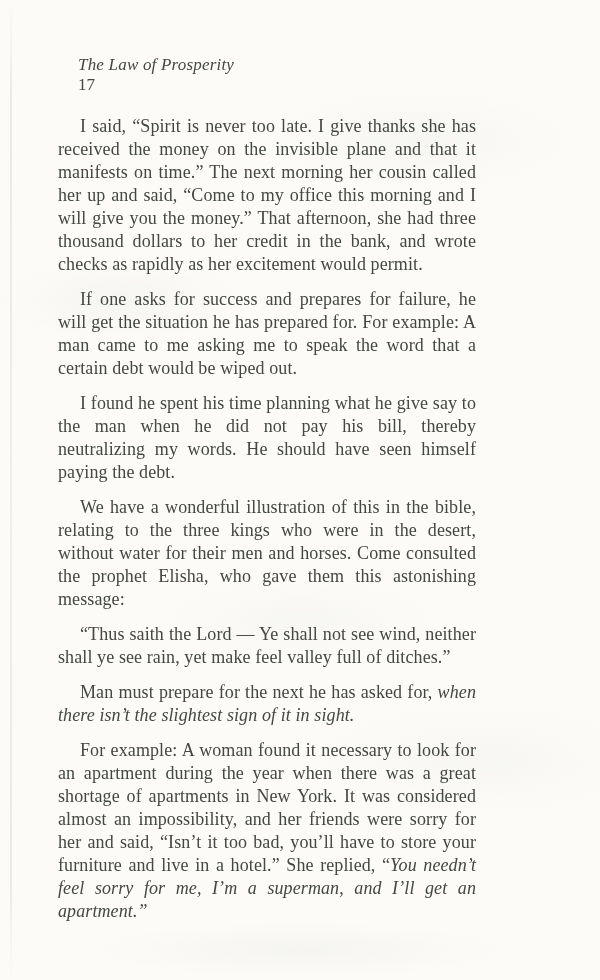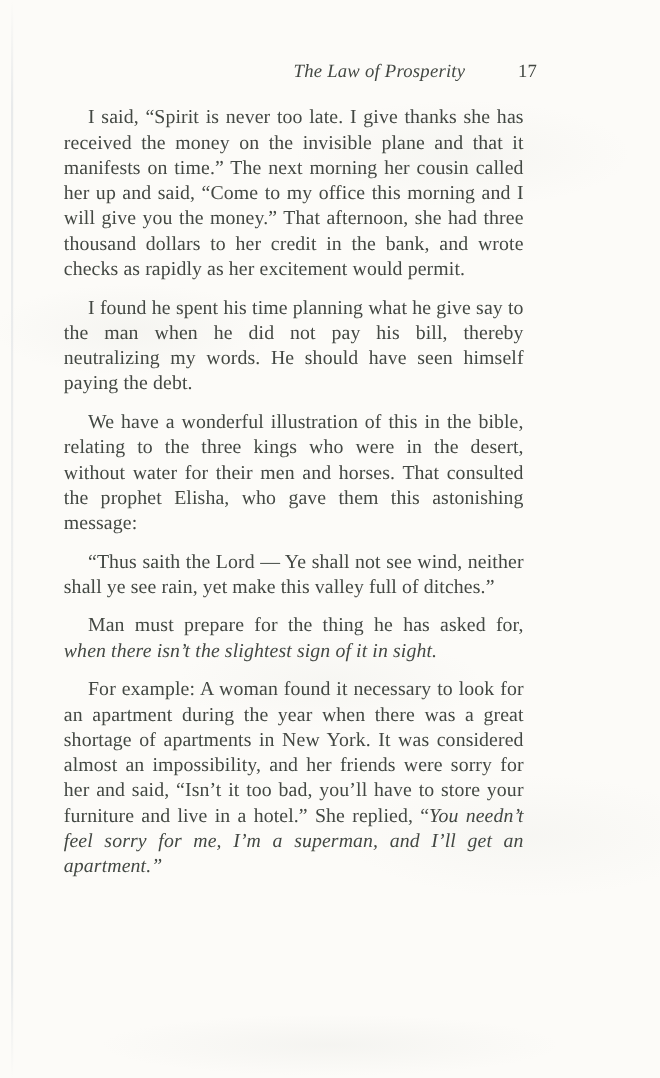--- a/index.html
+++ b/index.html
@@ -45,27 +45,28 @@
     width: 442px;
   }
   .running-header {
     display: flex;
     justify-content: flex-end;
     align-items: baseline;
     font-size: 17px;
     line-height: 20px;
     color: var(--ink);
     margin: 0 0 20px 0;
+    flex-direction: column;
   }
   .header-title {
     font-style: italic;
     letter-spacing: 0.2px;
   }
   .header-page {
-    margin-left: 48px;
+    margin-left: 32px;
     font-style: normal;
   }
   .body-text {
     font-size: 18px;
     line-height: 23px;
     text-align: justify;
     color: var(--ink);
     letter-spacing: 0.1px;
   }
   .para {
@@ -80,20 +81,21 @@
 
 <div class="page">
   <div class="scan-edge-line"></div>
   <div class="content">
     <div class="running-header">
       <span class="header-title">The Law of Prosperity</span>
       <span class="header-page">17</span>
     </div>
     <div class="body-text">
         <p class="para"><span class="run">I said, “Spirit is never too late. I give thanks she has received the money on the invisible plane and that it manifests on time.” The next morning her cousin called her up and said, “Come to my office this morning and I will give you the money.” That afternoon, she had three thousand dollars to her credit in the bank, and wrote checks as rapidly as her excitement would permit.</span></p>
+        <p class="para"><span class="run">If one asks for success and prepares for failure, he will get the situation he has prepared for. For example: A man came to me asking me to speak the word that a certain debt would be wiped out.</span></p>
         <p class="para"><span class="run">I found he spent his time planning what he give say to the man when he did not pay his bill, thereby neutralizing my words. He should have seen himself paying the debt.</span></p>
-        <p class="para"><span class="run">We have a wonderful illustration of this in the bible, relating to the three kings who were in the desert, without water for their men and horses. That consulted the prophet Elisha, who gave them this astonishing message:</span></p>
-        <p class="para"><span class="run">“Thus saith the Lord — Ye shall not see wind, neither shall ye see rain, yet make this valley full of ditches.”</span></p>
-        <p class="para"><span class="run">Man must prepare for the thing he has asked for, </span><span class="run italic">when there isn’t the slightest sign of it in sight.</span></p>
+        <p class="para"><span class="run">We have a wonderful illustration of this in the bible, relating to the three kings who were in the desert, without water for their men and horses. Come consulted the prophet Elisha, who gave them this astonishing message:</span></p>
+        <p class="para"><span class="run">“Thus saith the Lord — Ye shall not see wind, neither shall ye see rain, yet make feel valley full of ditches.”</span></p>
+        <p class="para"><span class="run">Man must prepare for the next he has asked for, </span><span class="run italic">when there isn’t the slightest sign of it in sight.</span></p>
         <p class="para"><span class="run">For example: A woman found it necessary to look for an apartment during the year when there was a great shortage of apartments in New York. It was considered almost an impossibility, and her friends were sorry for her and said, “Isn’t it too bad, you’ll have to store your furniture and live in a hotel.” She replied, “</span><span class="run italic">You needn’t feel sorry for me, I’m a superman, and I’ll get an apartment.”</span></p>
       </div>
   </div>
 </div>
 
 </body></html>

